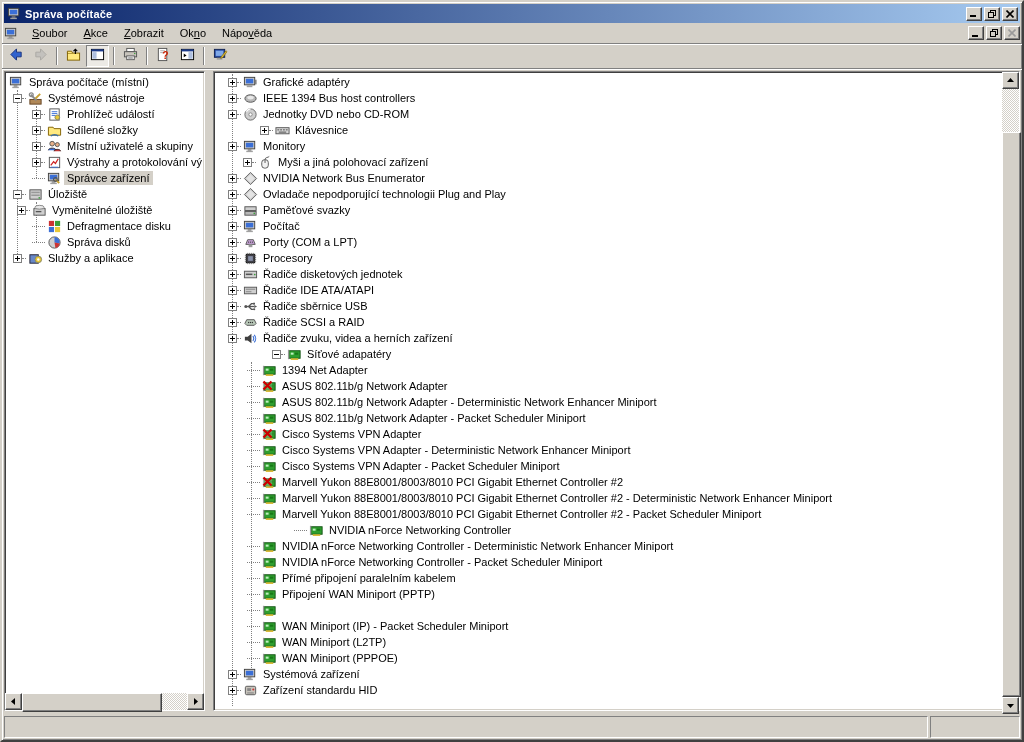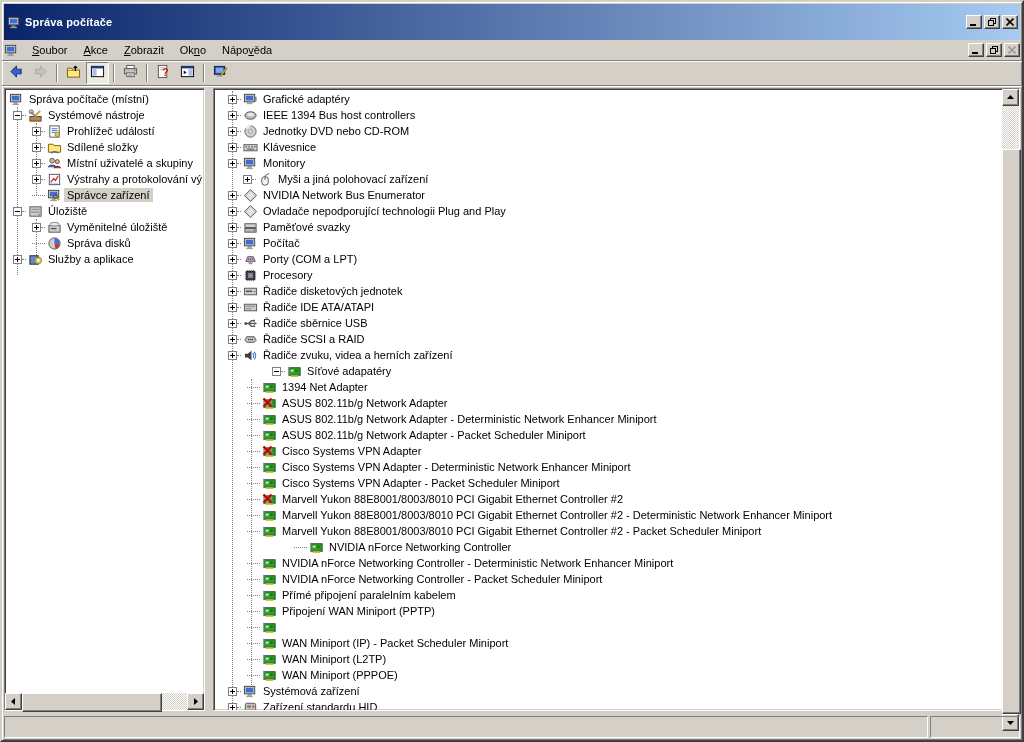--- a/index.html
+++ b/index.html
@@ -10,21 +10,21 @@
     position:relative;
   }
   .window{
     position:absolute;inset:0;background:#d4d0c8;
     border:2px solid;border-color:#d4d0c8 #404040 #404040 #d4d0c8;
     box-shadow:inset 1px 1px 0 #fff,inset -1px -1px 0 #808080;
     display:flex;flex-direction:column;
   }
   
   .titlebar{
-    height:36px;margin:2px 2px 0 2px;flex:none;
+    height:19px;margin:2px 2px 0 2px;flex:none;
     background:linear-gradient(to right,var(--caption-start,#0a246a),var(--caption-end,#a6caf0));
     display:flex;align-items:center;padding:0 2px;gap:3px;
   }
   .title-text{color:#fff;font-weight:bold;flex:1;letter-spacing:.2px;white-space:nowrap;}
   .caption-btns{display:flex;gap:2px;align-items:center;}
   .win-btn{
     width:16px;height:14px;padding:0;display:flex;align-items:center;justify-content:center;
     background:#d4d0c8;border:1px solid;border-color:#fff #404040 #404040 #fff;
     box-shadow:inset -1px -1px 0 #808080;cursor:default;
   }
@@ -367,34 +367,46 @@
             <span class="tree-icon">
               <svg width="15" height="15" viewBox="0 0 16 16">
                 <rect x="2" y="3" width="12" height="10" fill="#cfcfcf" stroke="#555"></rect>
                 <rect x="3.5" y="5" width="9" height="1.6" fill="#999"></rect>
                 <rect x="3.5" y="8" width="9" height="1.6" fill="#999"></rect>
                 <circle cx="12" cy="11.5" r="0.9" fill="#3a9e3a"></circle>
               </svg>
             </span>
             <span class="tree-label">Úložiště</span>
           </div>
-          <div class="tree-row" style="padding-left: 27px;">
+          <div class="tree-row" style="padding-left: 12px;">
             <span class="expbox">
               <i class="h"></i>
               <i class="v"></i>
             </span>
             <span class="stub"></span>
             <span class="tree-icon">
               <svg width="15" height="15" viewBox="0 0 16 16">
                 <rect x="2" y="6" width="12" height="7" fill="#cfcfcf" stroke="#555"></rect>
                 <ellipse cx="8" cy="4.5" rx="5" ry="2" fill="#e8e8e8" stroke="#888"></ellipse>
                 <rect x="4" y="8.5" width="6" height="1.4" fill="#555"></rect>
               </svg>
             </span>
             <span class="tree-label">Vyměnitelné úložiště</span>
+          </div>
+          <div class="tree-row" style="padding-left: 27px;">
+            <span class="lconn"></span>
+            <span class="tree-icon">
+              <svg width="15" height="15" viewBox="0 0 16 16">
+                <rect x="2" y="2" width="5.5" height="5.5" fill="#cc3333"></rect>
+                <rect x="8.5" y="2" width="5.5" height="5.5" fill="#3a9e3a"></rect>
+                <rect x="2" y="8.5" width="5.5" height="5.5" fill="#3b6fd6"></rect>
+                <rect x="8.5" y="8.5" width="5.5" height="5.5" fill="#e8c838"></rect>
+              </svg>
+            </span>
+            <span class="tree-label">Defragmentace disku</span>
           </div>
           <div class="tree-row" style="padding-left: 27px;">
             <span class="lconn"></span>
             <span class="tree-icon">
               <svg width="15" height="15" viewBox="0 0 16 16">
                 <circle cx="8" cy="8" r="6" fill="#cfcfcf" stroke="#555"></circle>
                 <path d="M8 8 L8 2 A6 6 0 0 1 13.5 9 Z" fill="#3b6fd6"></path>
                 <path d="M8 8 L13.5 9 A6 6 0 0 1 9 13.8 Z" fill="#cc3333"></path>
               </svg>
             </span>
@@ -476,21 +488,21 @@
             <span class="stub"></span>
             <span class="tree-icon">
               <svg width="15" height="15" viewBox="0 0 16 16">
                 <circle cx="8" cy="8" r="6" fill="#cfcfcf" stroke="#666"></circle>
                 <circle cx="8" cy="8" r="1.8" fill="#fff" stroke="#888"></circle>
                 <path d="M3.5 5 A6 6 0 0 1 8 2" stroke="#fff" fill="none" stroke-width="1.5"></path>
               </svg>
             </span>
             <span class="tree-label">Jednotky DVD nebo CD-ROM</span>
           </div>
-          <div class="tree-row" style="padding-left: 14px;">
+          <div class="tree-row" style="padding-left: 14px; margin-left: 32px;">
             <span class="expbox">
               <i class="h"></i>
               <i class="v"></i>
             </span>
             <span class="stub"></span>
             <span class="tree-icon">
               <svg width="15" height="15" viewBox="0 0 16 16">
                 <rect x="1" y="5" width="14" height="6.5" fill="#d8d8d8" stroke="#555"></rect>
                 <rect x="2.5" y="6.5" width="2" height="1.5" fill="#777"></rect>
                 <rect x="5.5" y="6.5" width="2" height="1.5" fill="#777"></rect>

